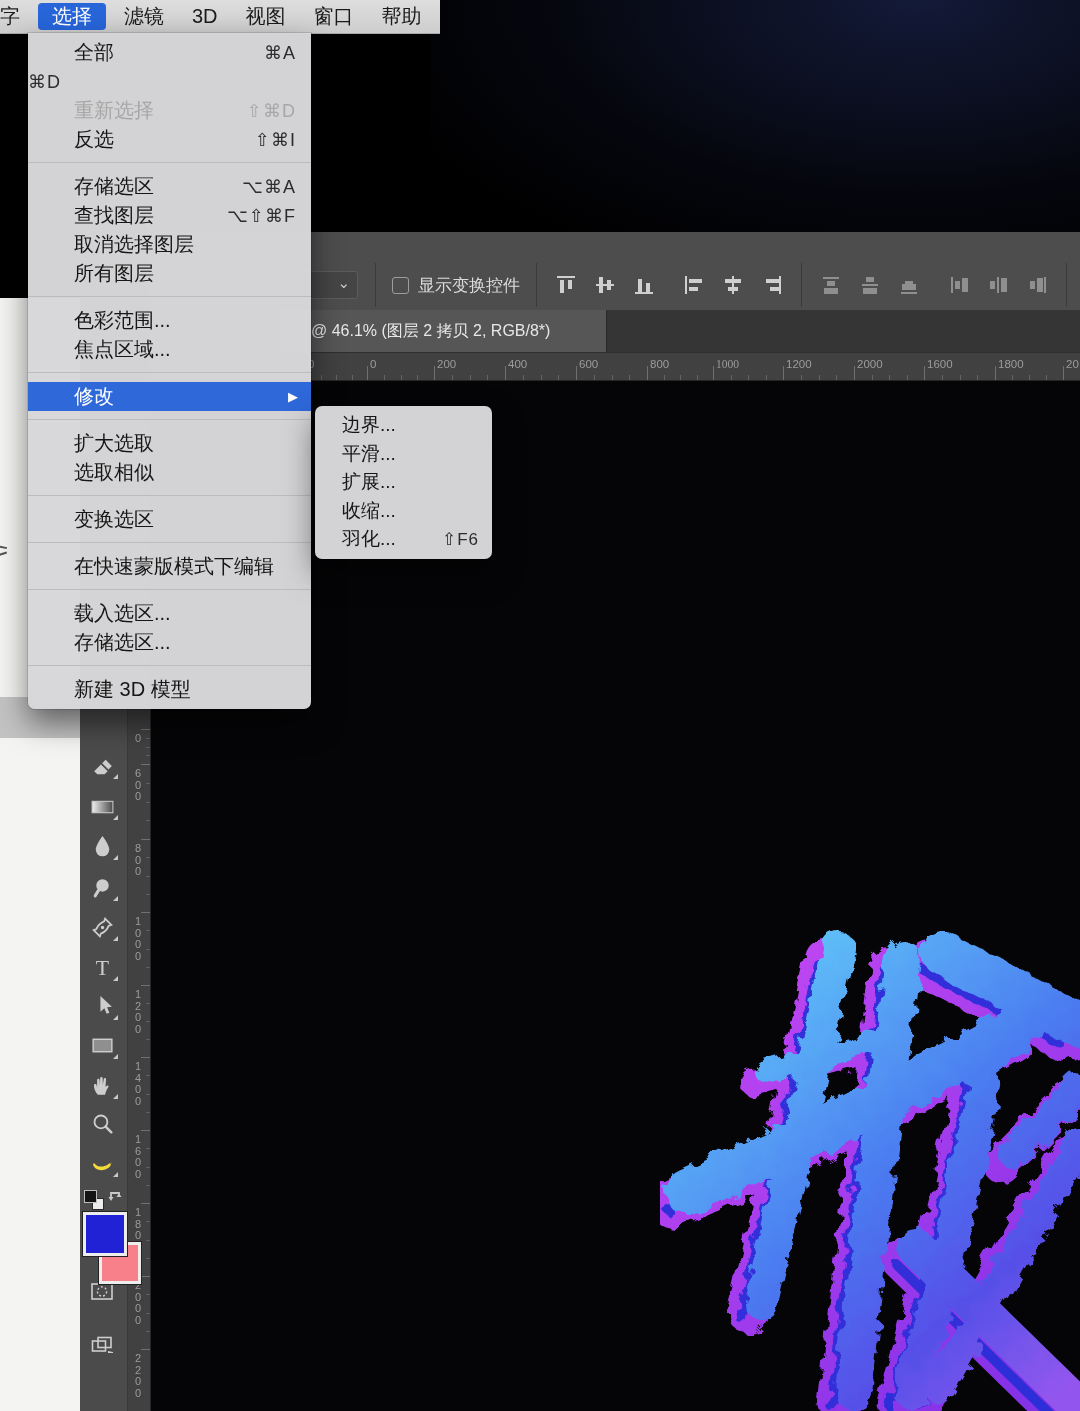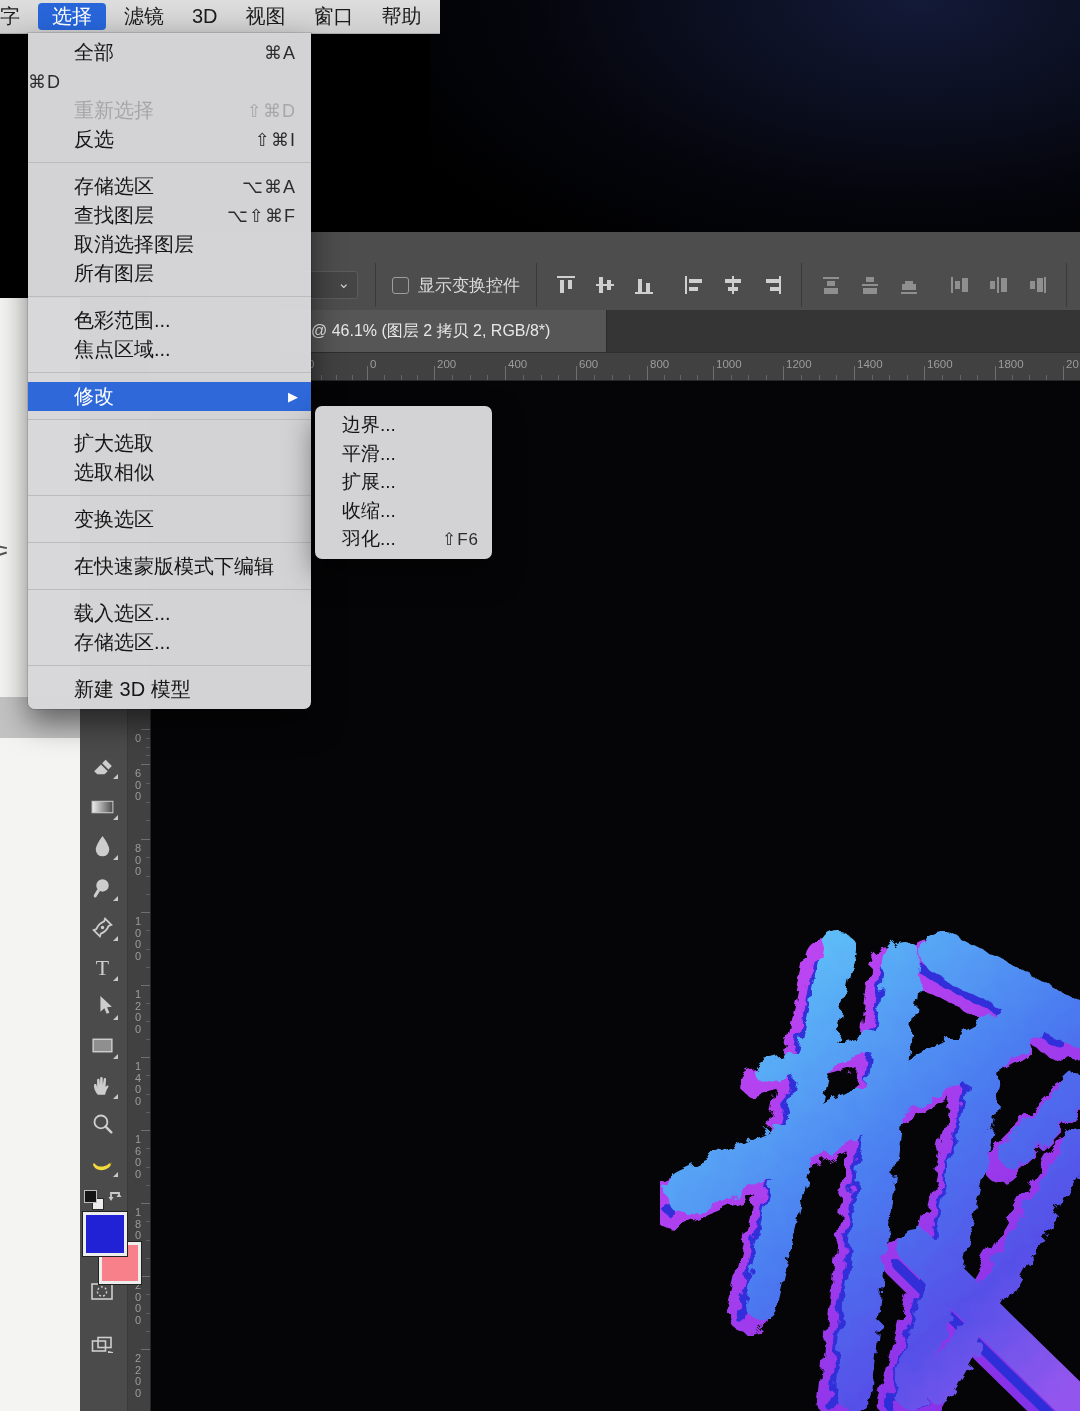--- a/index.html
+++ b/index.html
@@ -183,31 +183,31 @@
       <span class="hlabel" style="left: 429px;">600</span>
       <i class="hmajor" style="left: 426px;"></i>
       <i class="hminor" style="left: 443.75px;"></i>
       <i class="hminor" style="left: 461.5px;"></i>
       <i class="hminor" style="left: 479.25px;"></i>
       <span class="hlabel" style="left: 500px;">800</span>
       <i class="hmajor" style="left: 497px;"></i>
       <i class="hminor" style="left: 513.5px;"></i>
       <i class="hminor" style="left: 530px;"></i>
       <i class="hminor" style="left: 546.5px;"></i>
-      <span class="hlabel" style="left: 566px;">1000</span>
+      <span class="hlabel" style="left: 566px; font-family: Liberation Serif, serif;">1000</span>
       <i class="hmajor" style="left: 563px;"></i>
       <i class="hminor" style="left: 580.5px;"></i>
       <i class="hminor" style="left: 598px;"></i>
       <i class="hminor" style="left: 615.5px;"></i>
       <span class="hlabel" style="left: 636px;">1200</span>
       <i class="hmajor" style="left: 633px;"></i>
       <i class="hminor" style="left: 650.75px;"></i>
       <i class="hminor" style="left: 668.5px;"></i>
       <i class="hminor" style="left: 686.25px;"></i>
-      <span class="hlabel" style="left: 707px;">1400</span>
+      <span class="hlabel" style="left: 707px;">2000</span>
       <i class="hmajor" style="left: 704px;"></i>
       <i class="hminor" style="left: 721.5px;"></i>
       <i class="hminor" style="left: 739px;"></i>
       <i class="hminor" style="left: 756.5px;"></i>
       <span class="hlabel" style="left: 777px;">1600</span>
       <i class="hmajor" style="left: 774px;"></i>
       <i class="hminor" style="left: 791.75px;"></i>
       <i class="hminor" style="left: 809.5px;"></i>
       <i class="hminor" style="left: 827.25px;"></i>
       <span class="hlabel" style="left: 848px;">1800</span>

